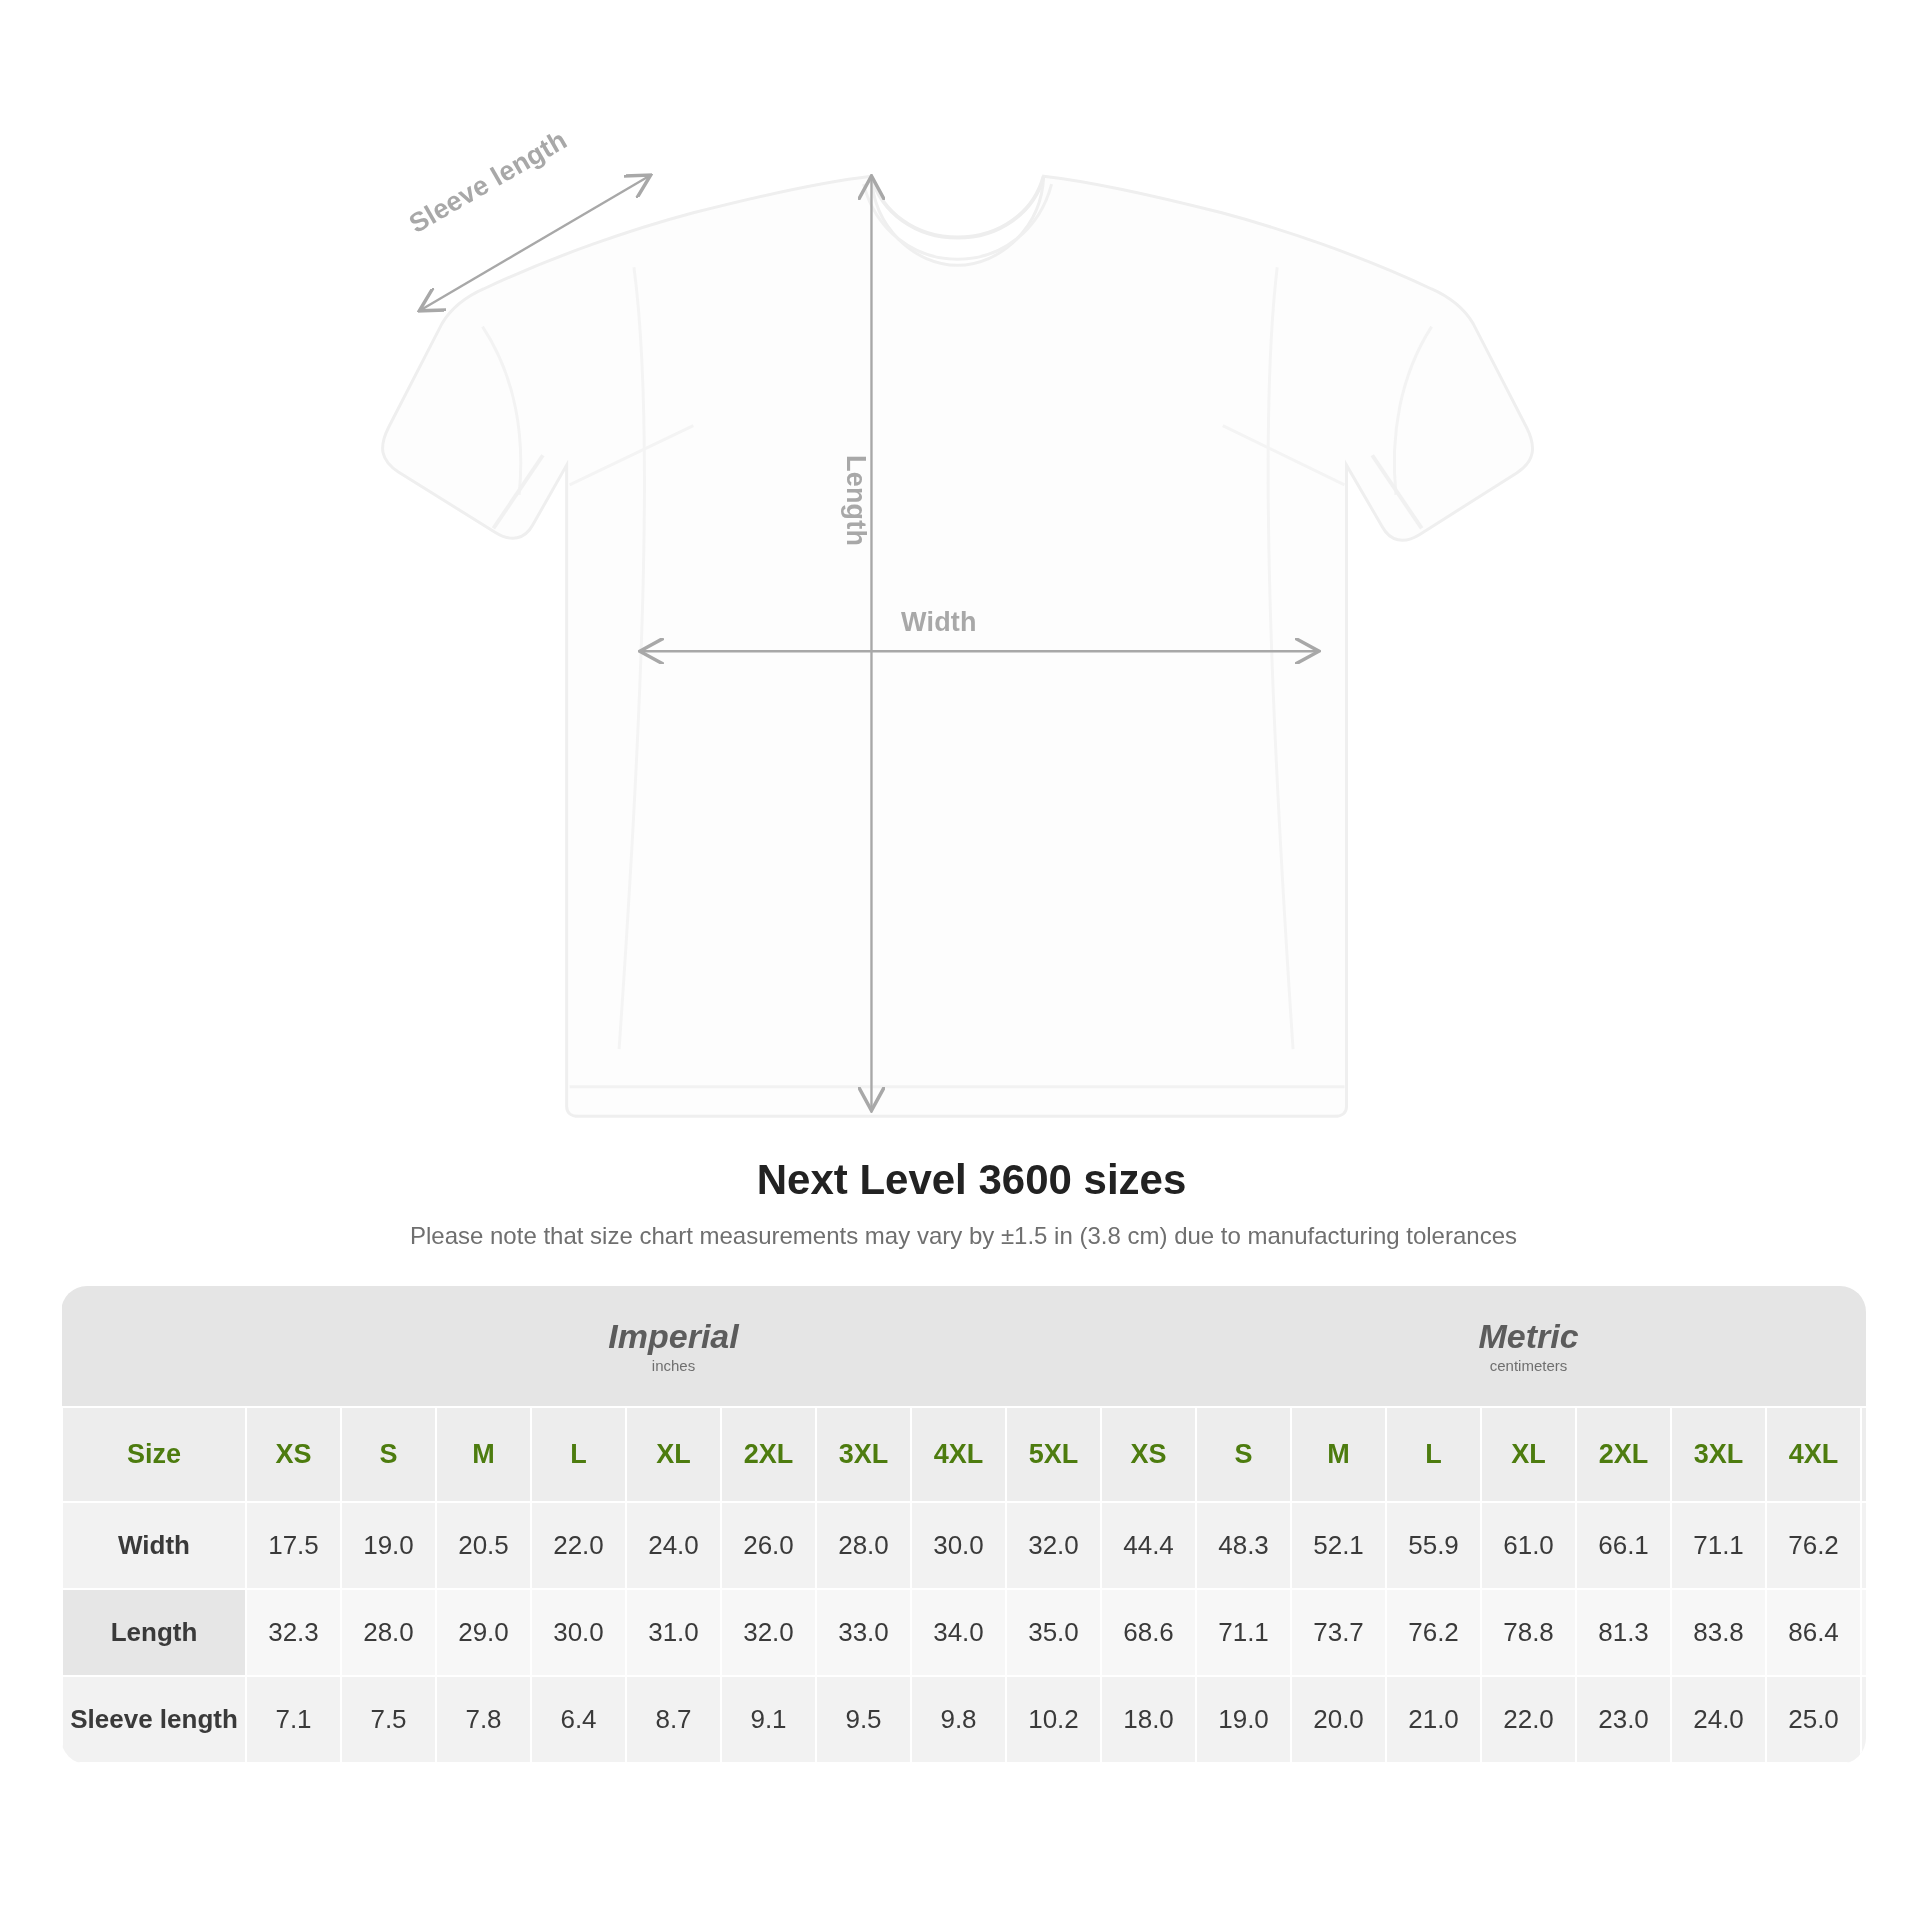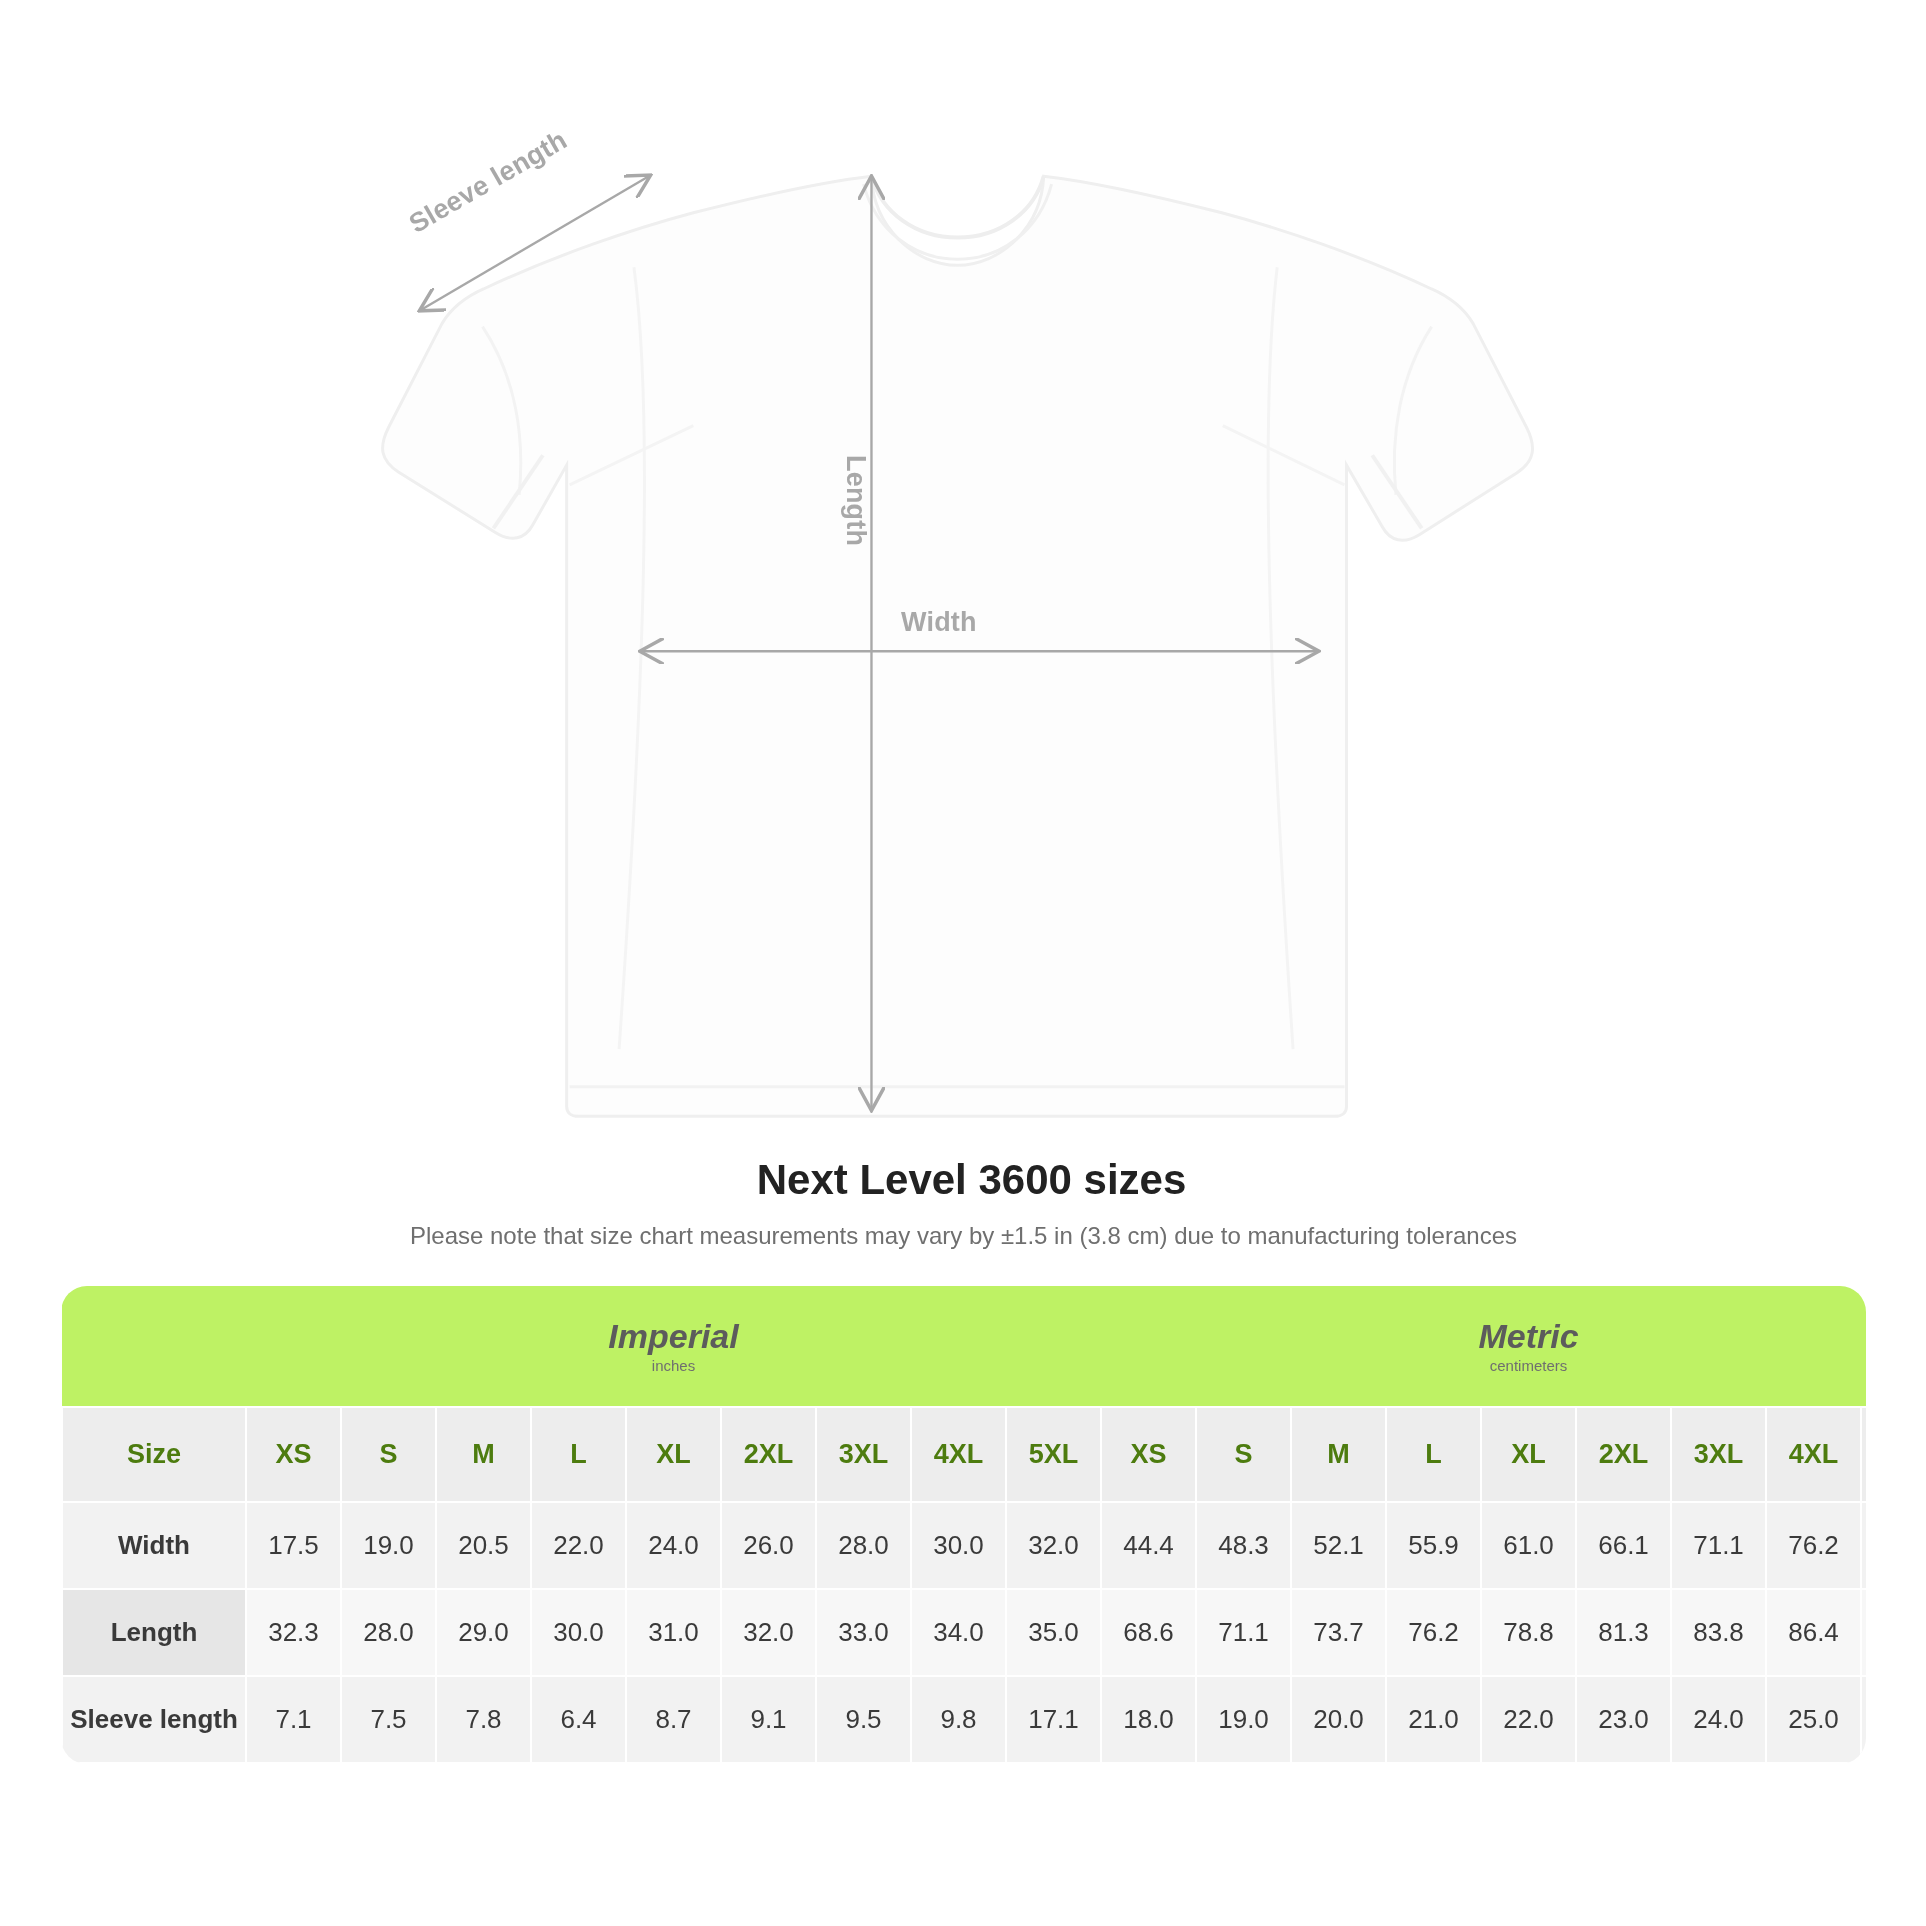--- a/index.html
+++ b/index.html
@@ -87,21 +87,21 @@
     vertical-align: middle;
     border: 2px solid #ffffff;
     font-size: 26px;
     color: #3a3a3a;
     background: #f2f2f2;
     padding: 0;
     height: 87px;
   }
   tr.unit-row td {
     height: 121px;
-    background: #bef264;
+    background: #e5e5e5;
     border: none;
   }
   .unit-main {
     display: block;
     font-size: 34px;
     font-style: italic;
     font-weight: bold;
     color: #5c5c5c;
     line-height: 1.15;
   }
@@ -311,21 +311,21 @@
         <tr>
           <td class="row-label">Sleeve length</td>
           <td>7.1</td>
           <td>7.5</td>
           <td>7.8</td>
           <td>6.4</td>
           <td>8.7</td>
           <td>9.1</td>
           <td>9.5</td>
           <td>9.8</td>
-          <td>17.1</td>
+          <td>10.2</td>
           <td>18.0</td>
           <td>19.0</td>
           <td>20.0</td>
           <td>21.0</td>
           <td>22.0</td>
           <td>23.0</td>
           <td>24.0</td>
           <td>25.0</td>
           <td>26.0</td>
         </tr>

